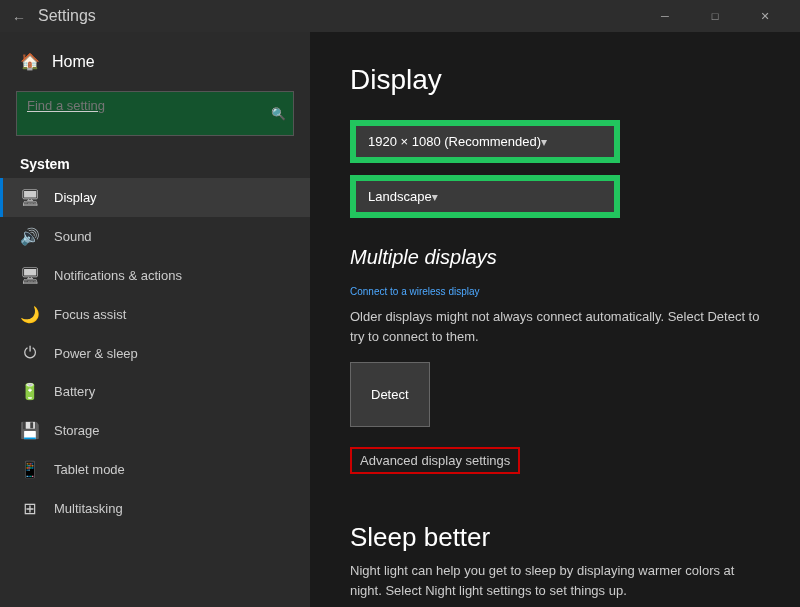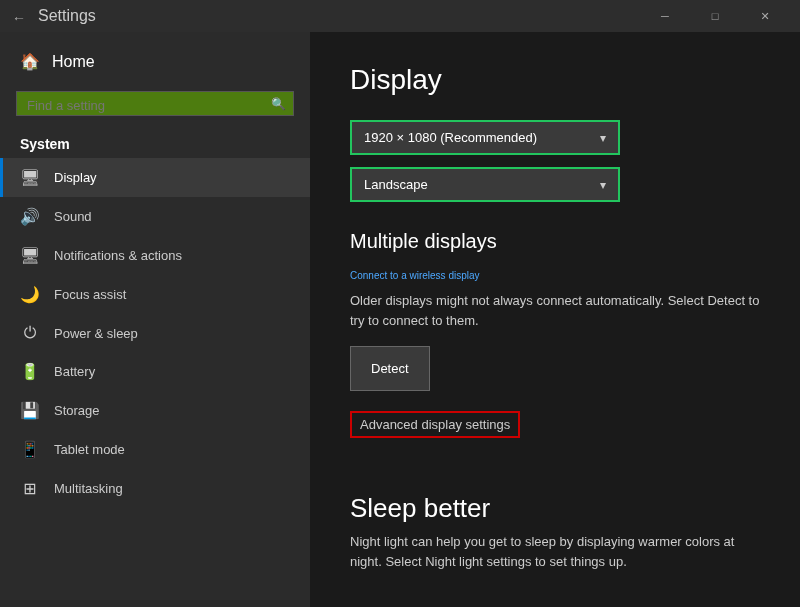--- a/index.html
+++ b/index.html
@@ -77,26 +77,27 @@
       gap: 12px;
       color: #fff;
     }
 
     .sidebar-search {
       margin: 8px 16px;
       position: relative;
     }
     .sidebar-search input {
       width: 100%;
-      background: #4d7c0f;
+      background: #14532d;
       border: 1px solid #555;
       color: #ccc;
-      padding: 6px 32px 2px 10px;
+      padding: 6px 32px 22px 10px;
       font-size: 13px;
       outline: none;
+      text-decoration: underline;
     }
     .sidebar-search-icon {
       position: absolute;
       right: 8px;
       top: 50%;
       transform: translateY(-50%);
       color: #aaa;
       font-size: 12px;
     }
 
@@ -155,40 +156,41 @@
     .dropdown-wrapper {
       margin-bottom: 12px;
     }
     .dropdown-label {
       font-size: 13px;
       color: #ccc;
       margin-bottom: 6px;
     }
     .dropdown {
       background: #3a3a3a;
-      border: 2px solid #22c55e;
+      border: 6px solid #22c55e;
       color: #fff;
       padding: 8px 12px;
       font-size: 13px;
       display: flex;
       align-items: center;
-      justify-content: space-between;
+      justify-content: flex-start;
       cursor: pointer;
       width: 270px;
     }
     .dropdown-arrow {
       font-size: 12px;
       color: #ccc;
     }
 
     .section-title {
       font-size: 20px;
       font-weight: 400;
       color: #fff;
       margin: 28px 0 12px;
+      font-style: italic;
     }
 
     .link-blue {
       color: #4da8ff;
       font-size: 10px;
       cursor: pointer;
       text-decoration: none;
       display: inline-block;
       margin-bottom: 10px;
     }
@@ -198,32 +200,32 @@
       color: #ccc;
       line-height: 1.5;
       margin-bottom: 16px;
       max-width: 430px;
     }
 
     .detect-btn {
       background: #3a3a3a;
       border: 1px solid #666;
       color: #fff;
-      padding: 14px 20px;
+      padding: 24px 20px;
       font-size: 13px;
       cursor: pointer;
       margin-bottom: 20px;
     }
 
     .advanced-link {
       color: #ccc;
       font-size: 13px;
       cursor: pointer;
       display: inline-block;
-      margin-bottom: 27px;
+      margin-bottom: 20px;
       border: 2px solid #cc0000;
       padding: 4px 8px;
       text-align: right;
     }
 
     .sleep-title {
       font-size: 26px;
       font-weight: 300;
       color: #fff;
       margin: 28px 0 8px;

